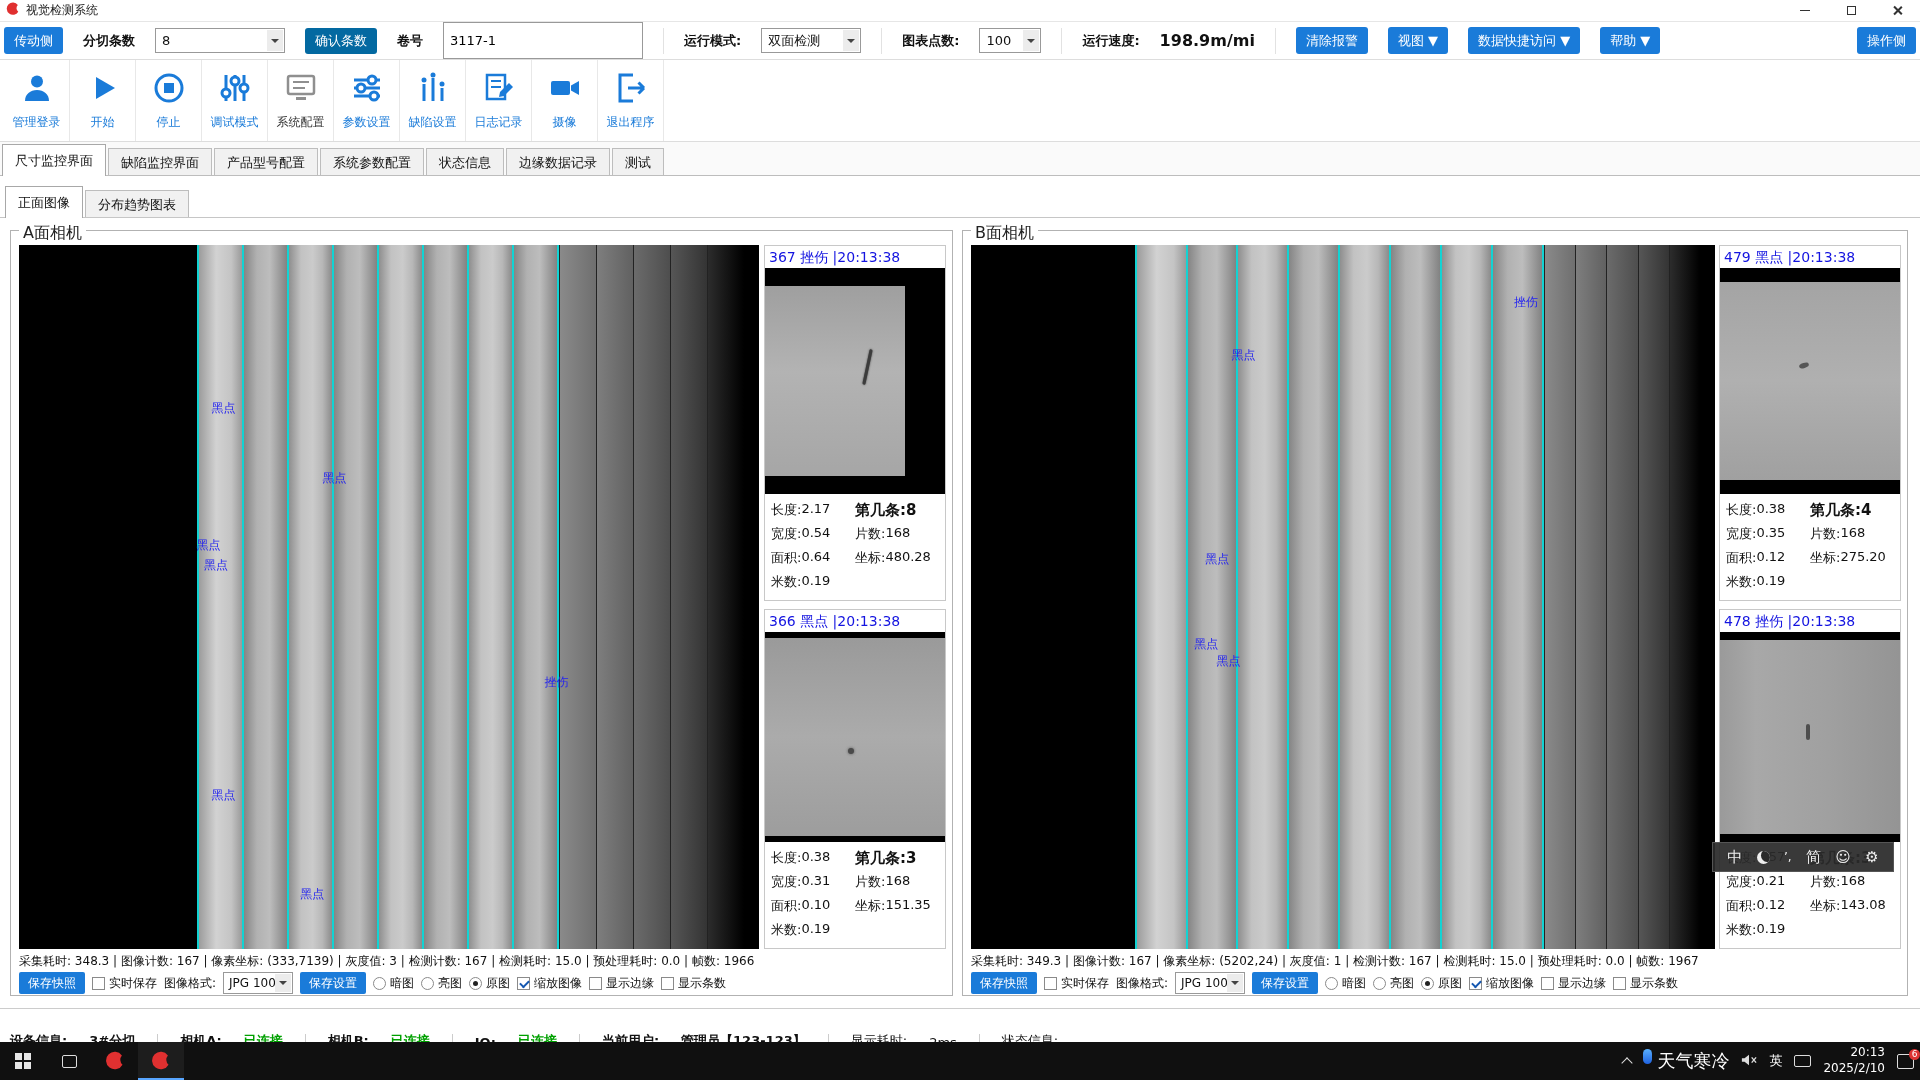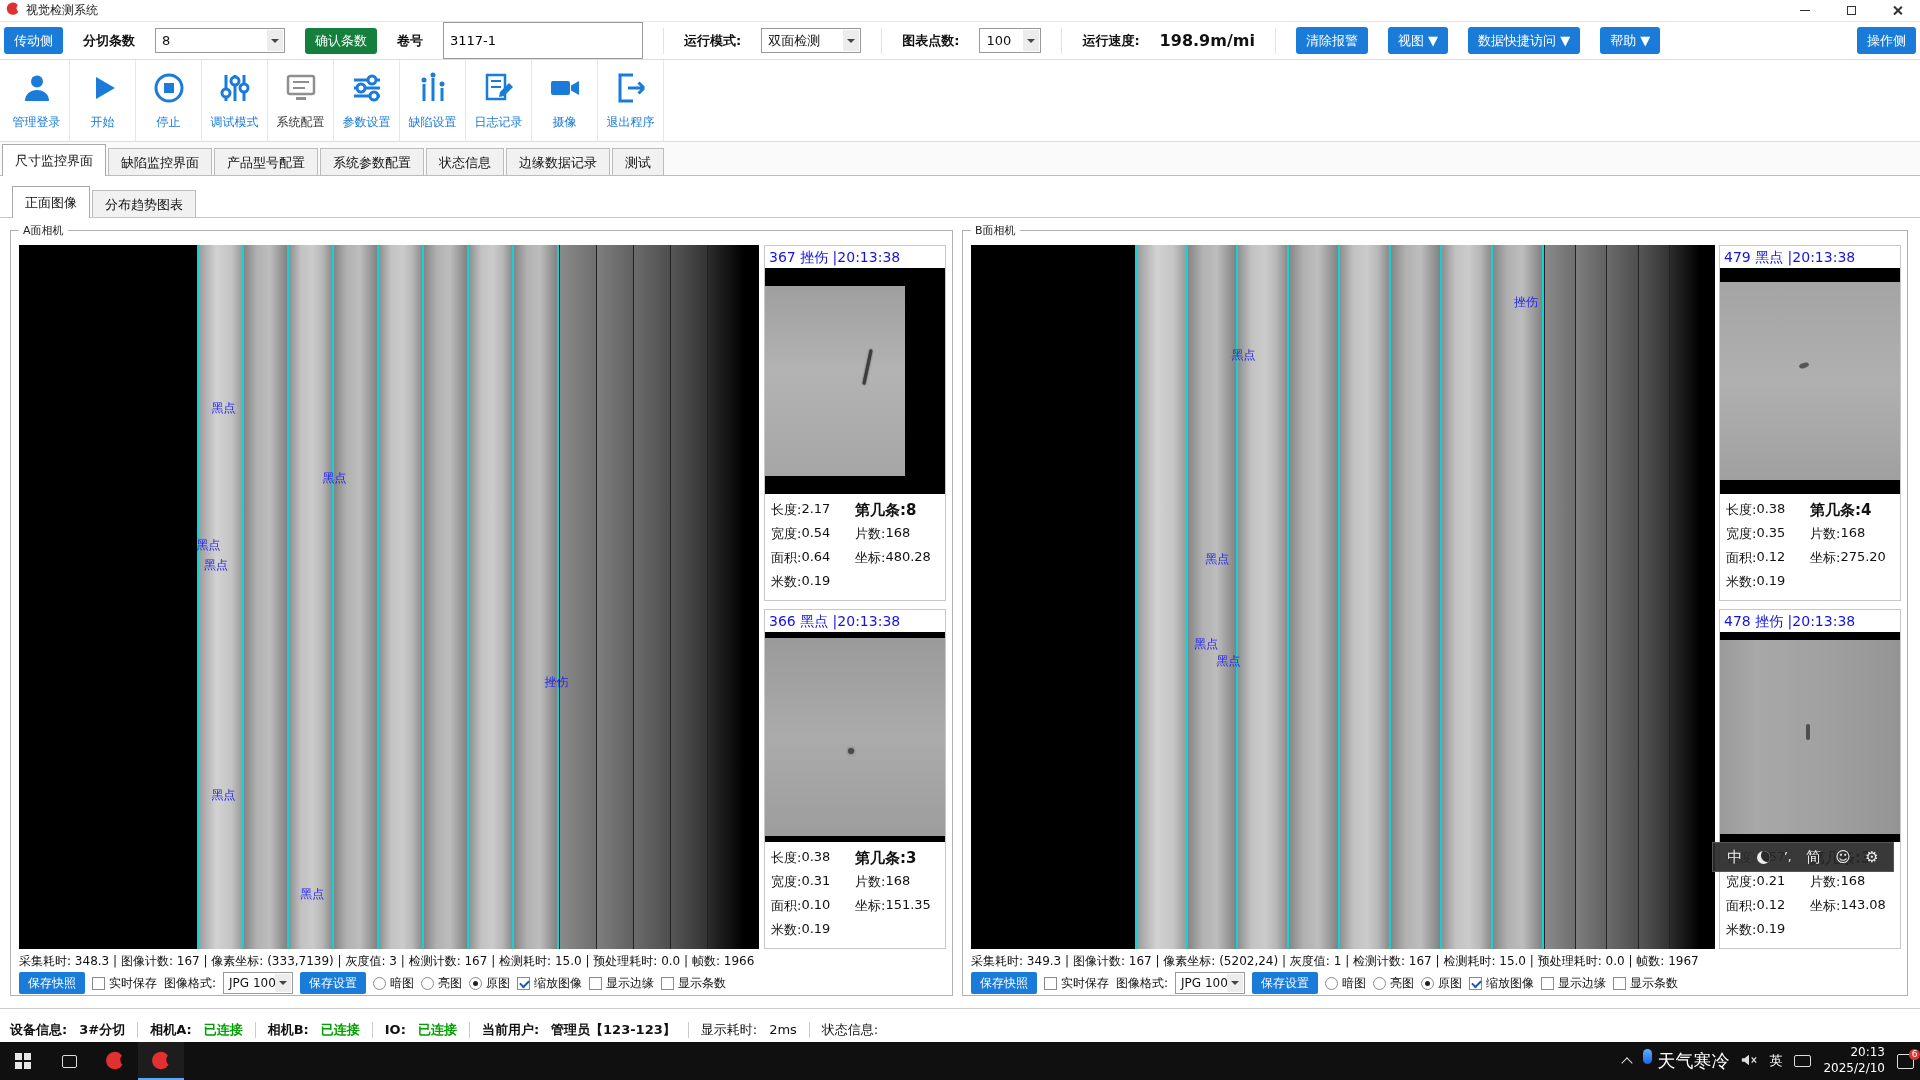--- a/index.html
+++ b/index.html
@@ -14,48 +14,48 @@
   .wbtn{width:46px;height:100%;display:flex;align-items:center;justify-content:center}
   .g-min{width:10px;height:1px;background:#333}
   .g-max{width:9px;height:9px;border:1px solid #333}
   .g-close{position:relative;width:11px;height:11px}
   .g-close::before,.g-close::after{content:"";position:absolute;left:5px;top:0;width:1.5px;height:11px;background:#333}
   .g-close::before{transform:rotate(45deg)}.g-close::after{transform:rotate(-45deg)}
 
   
   #toolbar{position:absolute;left:0;top:22px;right:0;height:38px;background:#fff;border-bottom:1px solid #ddd;display:flex;align-items:center;gap:20px;padding:0 4px;z-index:5}
   .bluebtn{background:#1a7bd9;color:#fff;border:none;border-radius:3px;height:27px;padding:0 10px;font-size:13px;white-space:nowrap}
-  .greenbtn{background:#15803d;color:#fff;border:none;border-radius:3px;height:26px;padding:0 10px;font-size:13px;white-space:nowrap}
+  .greenbtn{background:#0369a1;color:#fff;border:none;border-radius:3px;height:26px;padding:0 10px;font-size:13px;white-space:nowrap}
   .tlabel{font-weight:bold;white-space:nowrap}
   .combo{height:25px;border:1px solid #999;background:#fff;display:flex;align-items:center;position:relative;padding:0 20px 0 6px;white-space:nowrap}
   .combo .car{position:absolute;right:1px;top:1px;bottom:1px;width:16px;background:#ececec;display:flex;align-items:center;justify-content:center}
   .combo .car::after{content:"";border:4px solid transparent;border-top-color:#444;margin-top:4px}
   .tinput{height:37px;border:1px solid #999;padding:0 6px;font-size:13px;font-family:inherit}
   #speed-value{font-weight:bold;font-size:16px;white-space:nowrap}
   .vsep{width:1px;height:26px;background:#e2e2e2}
   #btn-operate{margin-left:auto}
 
   
   #iconbar{position:absolute;left:0;top:60px;right:0;height:82px;background:#fff;border-bottom:1px solid #ddd;display:flex;align-items:stretch;padding-left:4px;z-index:5}
   .act{width:66px;display:flex;flex-direction:column;align-items:center;justify-content:center;gap:5px;border-right:1px solid #e8e8e8}
   .act svg{width:36px;height:36px}
   .act .alabel{color:#1a7bd9;font-size:12px;white-space:nowrap}
   .act.gray .alabel{color:#333}
 
   
   #maintabs{position:absolute;left:0;top:142px;right:0;height:34px;background:#fafafa;border-bottom:1px solid #bdbdbd;display:flex;align-items:flex-end;padding-left:2px;z-index:5}
   .tab{border:1px solid #bdbdbd;border-bottom:none;background:#f1f1f1;padding:0 12px;height:27px;line-height:27px;font-size:13px;margin-right:2px;white-space:nowrap}
   .tab.active{background:#fff;height:32px;line-height:32px;margin-bottom:-1px;border-color:#a8a8a8}
-  #subtabs{position:absolute;left:0;top:176px;right:0;height:42px;background:#fff;border-bottom:1px solid #c6c6c6;display:flex;align-items:flex-end;padding-left:12px;z-index:5}
+  #subtabs{position:absolute;left:0;top:176px;right:0;height:42px;background:#fff;border-bottom:1px solid #c6c6c6;display:flex;align-items:flex-end;padding-left:5px;z-index:5}
 
   
   .group{position:absolute;border:1px solid #b2b2b2;background:#fff}
   #groupA{left:10px;top:230px;width:943px;height:766px}
   #groupB{left:962px;top:230px;width:946px;height:766px}
-  .legend{position:absolute;top:-8px;left:8px;background:#fff;padding:0 4px;font-size:11px;color:#222}
+  .legend{position:absolute;top:-8px;left:8px;background:#fff;padding:0 4px;font-size:16px;color:#222}
 
   
   .cam{position:absolute;left:8px;top:14px;width:740px;height:704px;background:#000;overflow:hidden}
   #groupB .cam{width:744px}
   .strips{position:absolute;top:0;bottom:0;display:flex;border-left:2px solid #12d3d3;border-right:2px solid #12d3d3}
   #groupA .strips{left:24%;width:49%}
   #groupB .strips{left:22%;width:55%}
   .strips i{flex:1;display:block;border-right:2px solid #12d3d3;background:linear-gradient(90deg,#8f8f8f,#c2c2c2 28%,#cbcbcb 55%,#b7b7b7 78%,#8b8b8b)}
   .strips i:last-child{border-right:none}
   .strips i:nth-child(even){background:linear-gradient(90deg,#858585,#b1b1b1 30%,#bdbdbd 60%,#828282)}
@@ -96,21 +96,21 @@
   .pctrl{position:absolute;left:8px;top:740px;height:24px;display:flex;align-items:center;gap:7px;font-size:12px;white-space:nowrap}
   .sbtn{background:#1a7bd9;color:#fff;border:none;border-radius:2px;height:22px;padding:0 9px;font-size:12px}
   .chk{display:flex;align-items:center;gap:4px}
   .box{width:13px;height:13px;border:1px solid #8a8a8a;background:#fff;position:relative;flex:none}
   .box.on::after{content:"";position:absolute;left:2px;top:2px;width:7px;height:4px;border-left:2px solid #1557b0;border-bottom:2px solid #1557b0;transform:rotate(-45deg)}
   .rad{width:13px;height:13px;border:1px solid #8a8a8a;border-radius:50%;background:#fff;position:relative;flex:none}
   .rad.on::after{content:"";position:absolute;left:3px;top:3px;width:5px;height:5px;border-radius:50%;background:#222}
   .combo.small{height:22px;font-size:12px;padding:0 18px 0 5px}
 
   
-  #statusbar{position:absolute;left:0;top:1008px;right:0;height:42px;background:#fff;border-top:1px solid #ccc;display:flex;align-items:center;gap:12px;padding:0 10px;font-size:13px;white-space:nowrap}
+  #statusbar{position:absolute;left:0;top:1008px;right:0;height:42px;background:#fff;border-top:1px solid #ccc;display:flex;align-items:flex-end;gap:22px;padding:0 10px;font-size:13px;white-space:nowrap}
   .sbb{font-weight:bold}
   .green{color:#00a000;font-weight:bold}
   .sep{width:1px;height:16px;background:#ccc}
 
   
   #taskbar{position:absolute;left:0;top:1042px;right:0;height:38px;background:#101010;display:flex;align-items:center;color:#fff;z-index:40}
   .tbtn{width:46px;height:100%;display:flex;align-items:center;justify-content:center;position:relative}
   .tbtn.activeapp{background:#1d1d1d;box-shadow:inset 0 -2px 0 #58a6ff}
   .win{width:16px;height:16px;display:grid;grid-template-columns:7px 7px;grid-template-rows:7px 7px;gap:2px}
   .win i{background:#e6e6e6;display:block}

